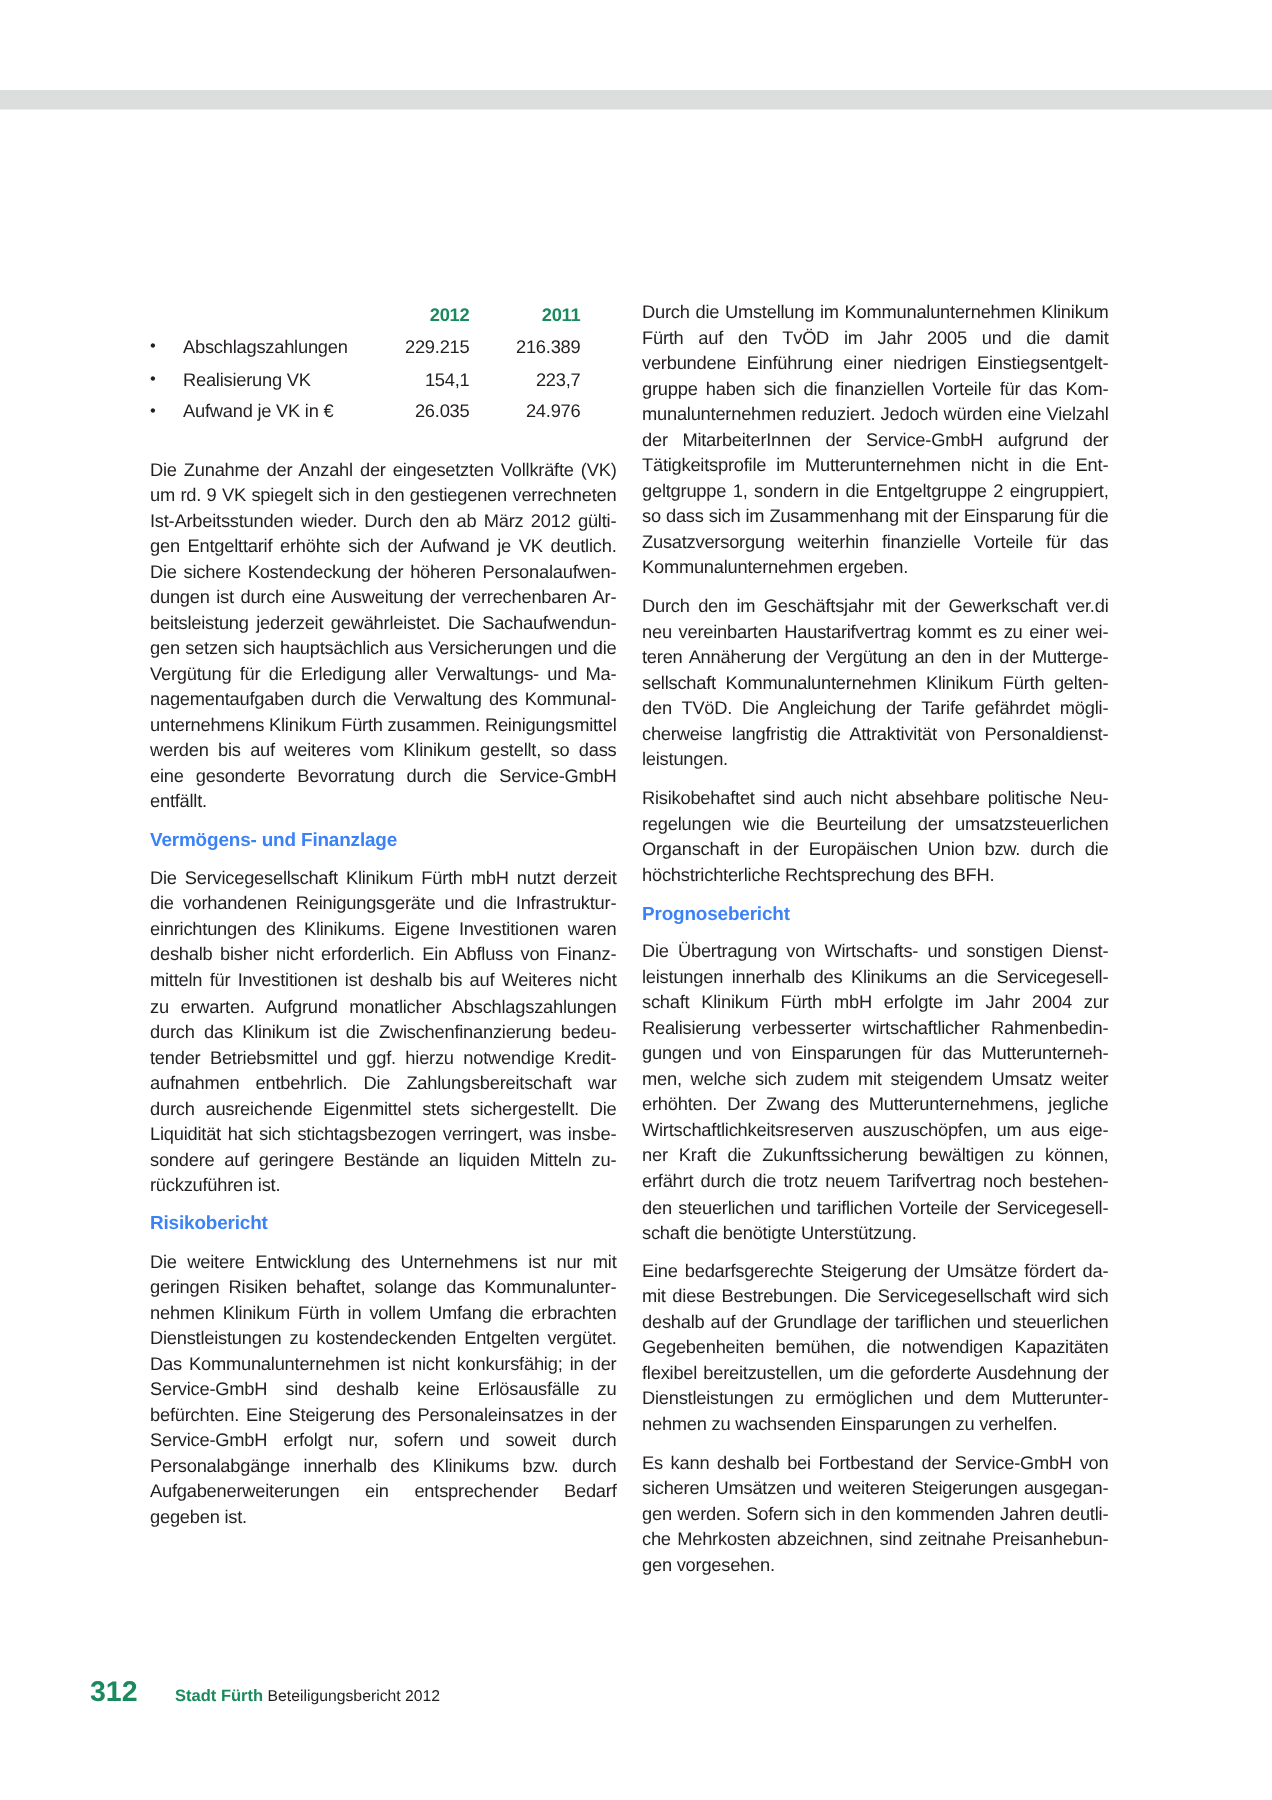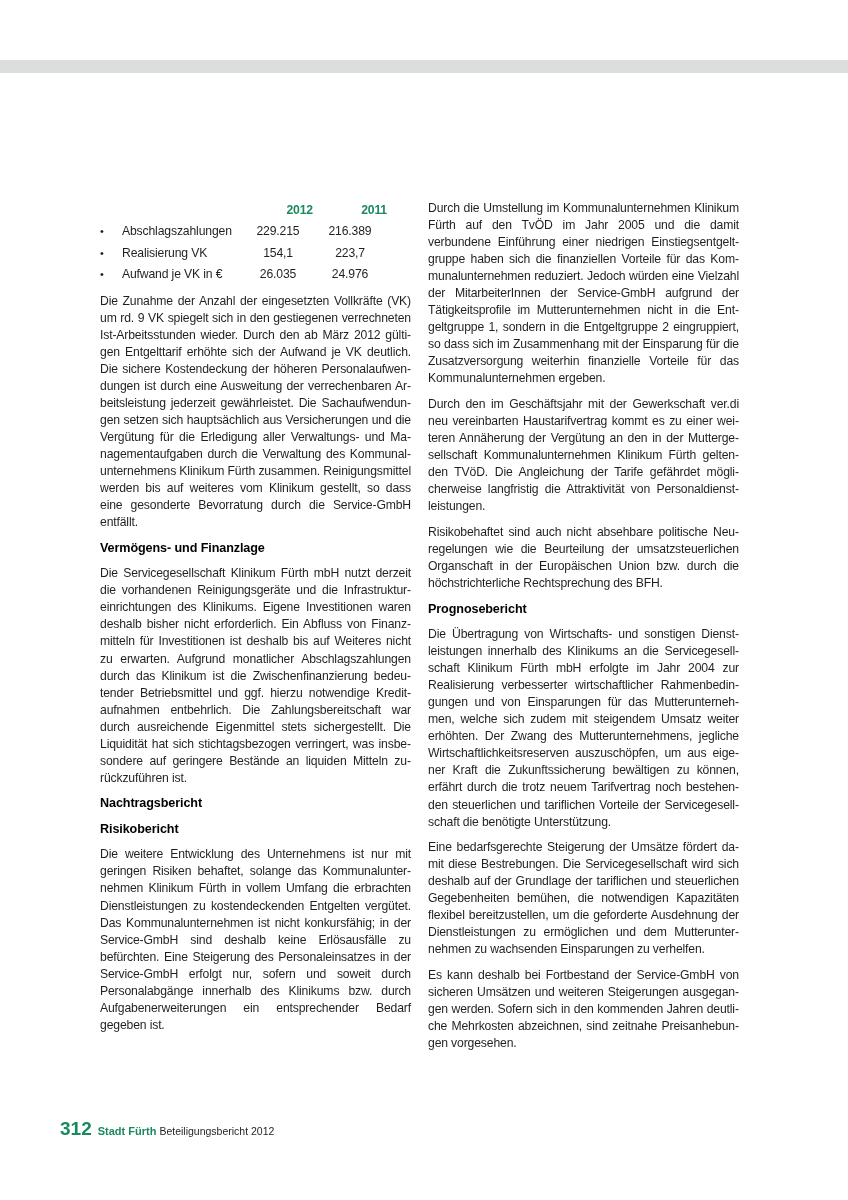--- a/index.html
+++ b/index.html
@@ -15,37 +15,37 @@
   .col {
     position: absolute; top: 200px; width: 311px;
     font-size: 12.2px; line-height: 17.05px; letter-spacing: -0.15px;
     text-align: justify; hyphens: manual;
   }
   .col-left { left: 100px; }
   .col-right { left: 428px; }
   .col p { margin: 0 0 8.5px 0; }
   .col h2 {
     margin: 0 0 8.5px 0; font-size: 12.6px; line-height: 17px;
-    font-weight: bold; color: #000000; letter-spacing: -0.1px;
+    font-weight: bold; color: #3b82f6; letter-spacing: -0.1px;
   }
   table.kpi {
-    border-collapse: collapse; width: 287px; margin: 0 0 7px 0;
+    border-collapse: collapse; width: 287px; margin: 0 0 19px 0;
     font-size: 12.2px; line-height: 21.4px;
   }
   table.kpi th { color: #1a8a5e; font-weight: bold; text-align: right; padding: 0; }
   table.kpi td { padding: 0; }
-  table.kpi td.num { text-align: center; }
+  table.kpi td.num { text-align: right; }
   table.kpi .bullet { width: 22px; font-size: 11px; }
   table.kpi .label { width: 121px; }
   table.kpi .y2012 { width: 70px; }
   .footer {
     position: absolute; left: 60px; top: 1118px; white-space: nowrap;
     display: flex; align-items: baseline;
   }
-  .page-number { font-size: 19px; font-weight: bold; color: #1a8a5e; margin-right: 6px; }
+  .page-number { font-size: 19px; font-weight: bold; color: #1a8a5e; margin-right: 25px; }
   .footer-org { font-size: 11px; font-weight: bold; color: #1a8a5e; margin-right: 3px; }
   .footer-title { font-size: 10.5px; color: #231f20; }
 </style>
 </head>
 <body>
 
 <div class="top-band"></div>
 
 <div class="col col-left">
   <table class="kpi">
@@ -77,21 +77,20 @@
         <td class="num">24.976</td>
       </tr>
     </tbody>
   </table>
 
   <p>Die Zunahme der Anzahl der eingesetzten Vollkräfte (VK) um rd. 9 VK spiegelt sich in den gestiegenen verrechneten Ist-Arbeitsstunden wieder. Durch den ab März 2012 gülti­gen Entgelttarif erhöhte sich der Aufwand je VK deutlich. Die sichere Kostendeckung der höheren Personalaufwen­dungen ist durch eine Ausweitung der verrechenbaren Ar­beitsleistung jederzeit gewährleistet. Die Sachaufwendun­gen setzen sich hauptsächlich aus Versicherungen und die Vergütung für die Erledigung aller Verwaltungs- und Ma­nagementaufgaben durch die Verwaltung des Kommunal­unternehmens Klinikum Fürth zusammen. Reinigungsmit­tel werden bis auf weiteres vom Klinikum gestellt, so dass eine gesonderte Bevorratung durch die Service-GmbH entfällt.</p>
 
   <h2>Vermögens- und Finanzlage</h2>
   <p>Die Servicegesellschaft Klinikum Fürth mbH nutzt derzeit die vorhandenen Reinigungsgeräte und die Infrastruktur­einrichtungen des Klinikums. Eigene Investitionen waren deshalb bisher nicht erforderlich. Ein Abfluss von Finanz­mitteln für Investitionen ist deshalb bis auf Weiteres nicht zu erwarten. Aufgrund monatlicher Abschlagszahlungen durch das Klinikum ist die Zwischenfinanzierung bedeu­tender Betriebsmittel und ggf. hierzu notwendige Kredit­aufnahmen entbehrlich. Die Zahlungsbereitschaft war durch ausreichende Eigenmittel stets sichergestellt. Die Liquidität hat sich stichtagsbezogen verringert, was insbe­sondere auf geringere Bestände an liquiden Mitteln zu­rückzuführen ist.</p>
 
-  <h2>Nachtragsbericht</h2>
 
   <h2>Risikobericht</h2>
   <p>Die weitere Entwicklung des Unternehmens ist nur mit geringen Risiken behaftet, solange das Kommunalunter­nehmen Klinikum Fürth in vollem Umfang die erbrachten Dienstleistungen zu kostendeckenden Entgelten vergütet. Das Kommunalunternehmen ist nicht konkursfähig; in der Service-GmbH sind deshalb keine Erlösausfälle zu befürch­ten. Eine Steigerung des Personaleinsatzes in der Service-GmbH erfolgt nur, sofern und soweit durch Personalab­gänge innerhalb des Klinikums bzw. durch Aufgabener­weiterungen ein entsprechender Bedarf gegeben ist.</p>
 </div>
 
 <div class="col col-right">
   <p>Durch die Umstellung im Kommunalunternehmen Klini­kum Fürth auf den TvÖD im Jahr 2005 und die damit verbundene Einführung einer niedrigen Einstiegsentgelt­gruppe haben sich die finanziellen Vorteile für das Kom­munalunternehmen reduziert. Jedoch würden eine Viel­zahl der MitarbeiterInnen der Service-GmbH aufgrund der Tätigkeitsprofile im Mutterunternehmen nicht in die Ent­geltgruppe 1, sondern in die Entgeltgruppe 2 eingruppiert, so dass sich im Zusammenhang mit der Einsparung für die Zusatzversorgung weiterhin finanzielle Vorteile für das Kommunalunternehmen ergeben.</p>
   <p>Durch den im Geschäftsjahr mit der Gewerkschaft ver.di neu vereinbarten Haustarifvertrag kommt es zu einer wei­teren Annäherung der Vergütung an den in der Mutterge­sellschaft Kommunalunternehmen Klinikum Fürth gelten­den TVöD. Die Angleichung der Tarife gefährdet mögli­cherweise langfristig die Attraktivität von Personaldienst­leistungen.</p>
   <p>Risikobehaftet sind auch nicht absehbare politische Neu­regelungen wie die Beurteilung der umsatzsteuerlichen Organschaft in der Europäischen Union bzw. durch die höchstrichterliche Rechtsprechung des BFH.</p>
 

